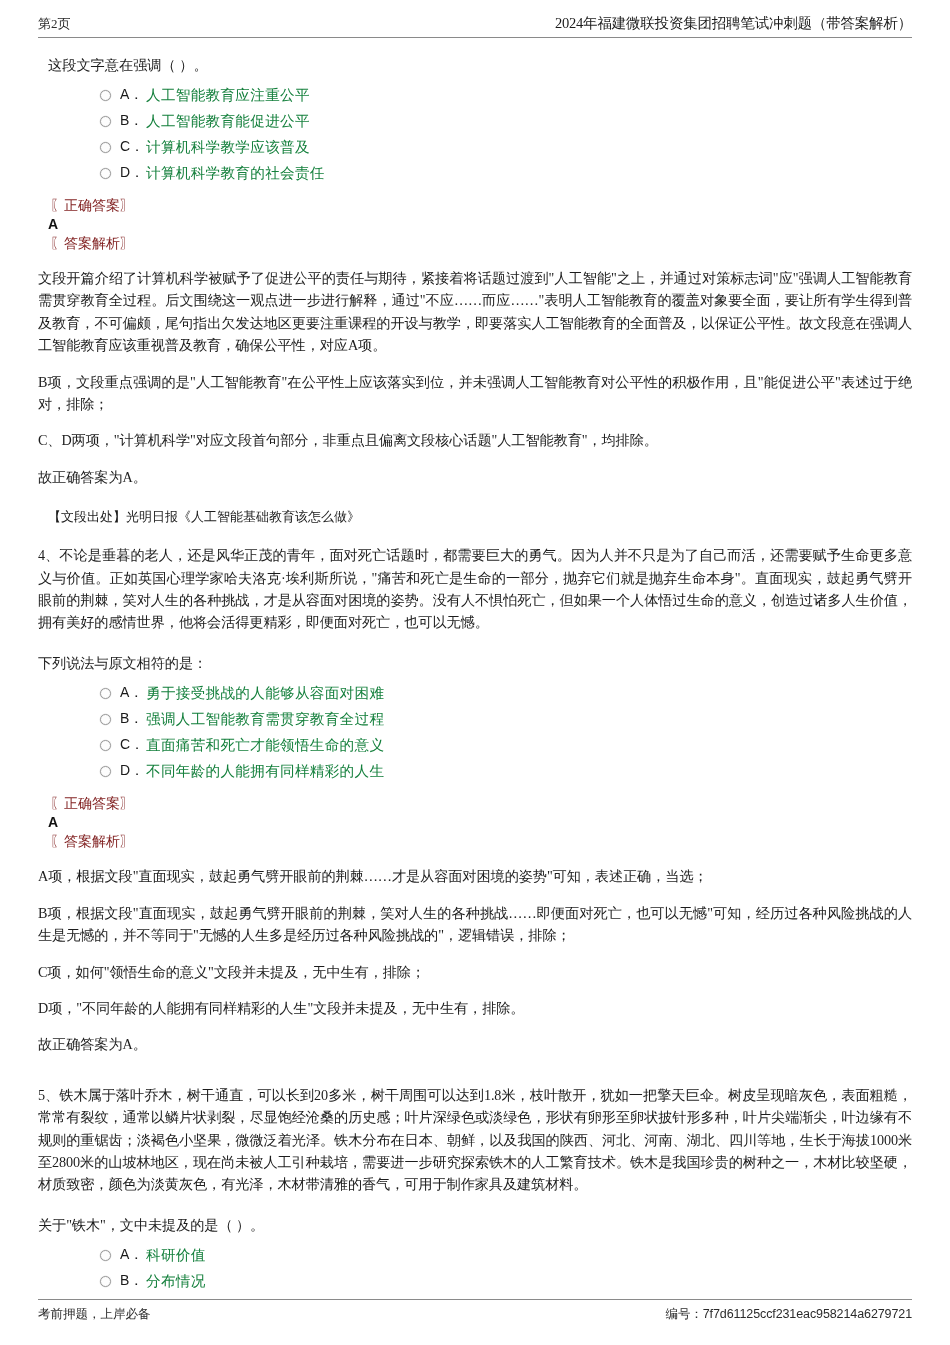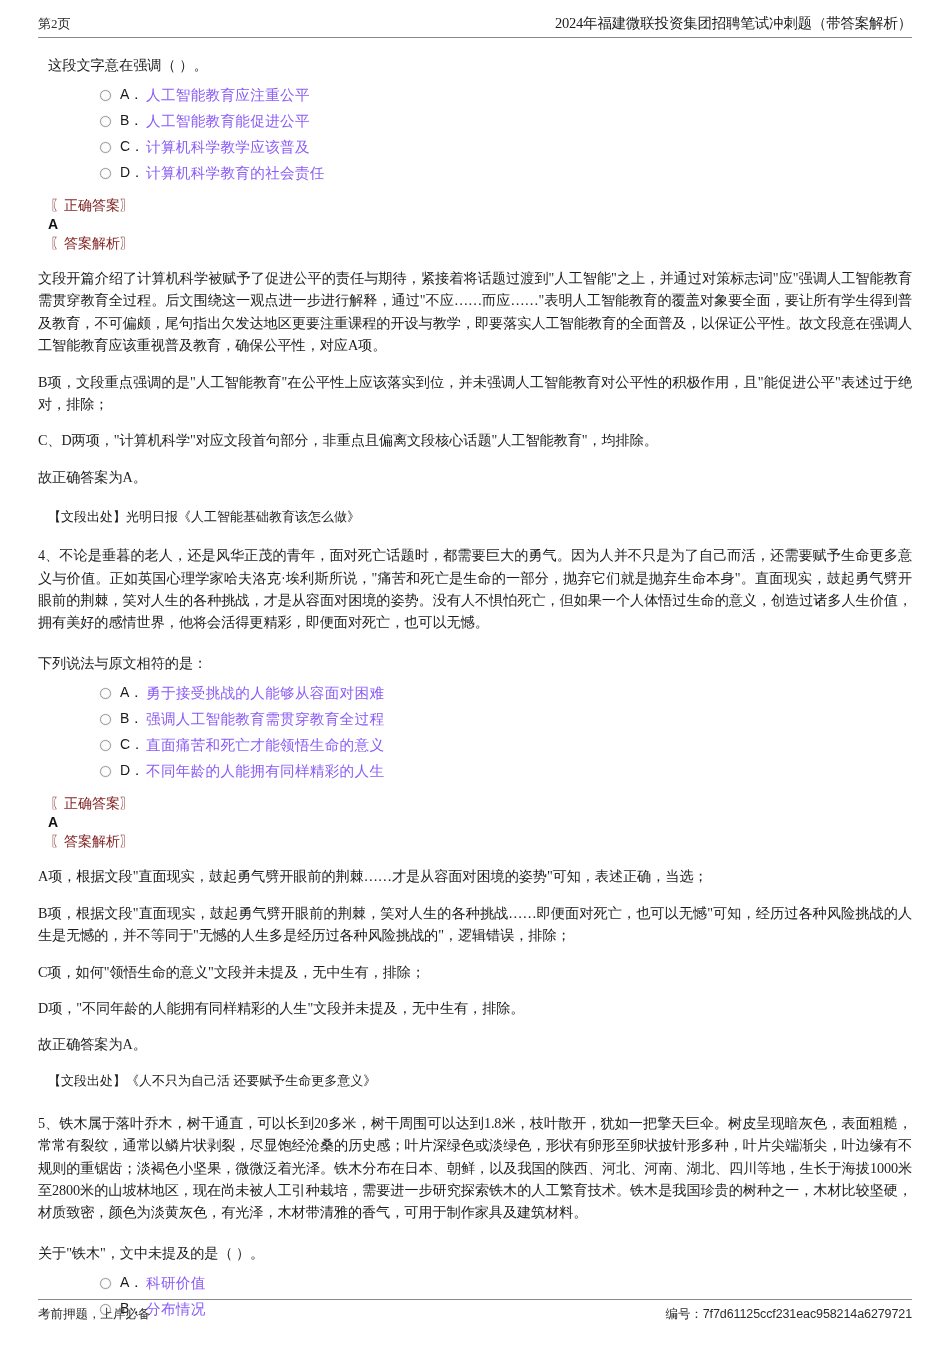--- a/index.html
+++ b/index.html
@@ -107,21 +107,21 @@
   }
   .opt-letter {
     font-family: "Liberation Sans", sans-serif;
     font-size: 14px;
     color: #1a1a1a;
     width: 26px;
     flex: 0 0 auto;
   }
   .opt-text {
     font-size: 14.6px;
-    color: #8b5cf6;
+    color: #15803d;
     letter-spacing: 0.3px;
   }
 
   
   .page-footer {
     position: absolute;
     left: 38px;
     right: 38px;
     bottom: 22px;
     border-top: 1px solid #8a8a8a;
@@ -230,21 +230,20 @@
     <p class="para">A项，根据文段"直面现实，鼓起勇气劈开眼前的荆棘……才是从容面对困境的姿势"可知，表述正确，当选；</p>
     <div class="gap-6"></div>
     <p class="para">B项，根据文段"直面现实，鼓起勇气劈开眼前的荆棘，笑对人生的各种挑战……即便面对死亡，也可以无憾"可知，经历过各种风险挑战的人生是无憾的，并不等同于"无憾的人生多是经历过各种风险挑战的"，逻辑错误，排除；</p>
     <div class="gap-6"></div>
     <p class="para">C项，如何"领悟生命的意义"文段并未提及，无中生有，排除；</p>
     <div class="gap-6"></div>
     <p class="para">D项，"不同年龄的人能拥有同样精彩的人生"文段并未提及，无中生有，排除。</p>
     <div class="gap-6"></div>
     <p class="para">故正确答案为A。</p>
     <div class="gap-6"></div>
-    <p class="source">【文段出处】《人不只为自己活 还要赋予生命更多意义》</p>
 
     <div class="gap-14"></div>
 
     <p class="para">5、铁木属于落叶乔木，树干通直，可以长到20多米，树干周围可以达到1.8米，枝叶散开，犹如一把擎天巨伞。树皮呈现暗灰色，表面粗糙，常常有裂纹，通常以鳞片状剥裂，尽显饱经沧桑的历史感；叶片深绿色或淡绿色，形状有卵形至卵状披针形多种，叶片尖端渐尖，叶边缘有不规则的重锯齿；淡褐色小坚果，微微泛着光泽。铁木分布在日本、朝鲜，以及我国的陕西、河北、河南、湖北、四川等地，生长于海拔1000米至2800米的山坡林地区，现在尚未被人工引种栽培，需要进一步研究探索铁木的人工繁育技术。铁木是我国珍贵的树种之一，木材比较坚硬，材质致密，颜色为淡黄灰色，有光泽，木材带清雅的香气，可用于制作家具及建筑材料。</p>
     <div class="gap-10"></div>
     <p class="para tight">关于"铁木"，文中未提及的是（ ）。</p>
 
     <div class="options">
       <div class="option-row">
         <span class="radio"></span>

